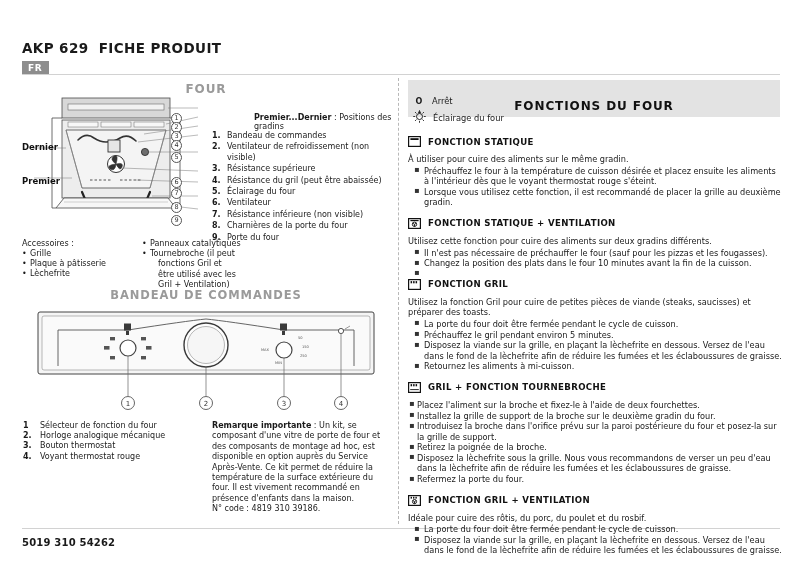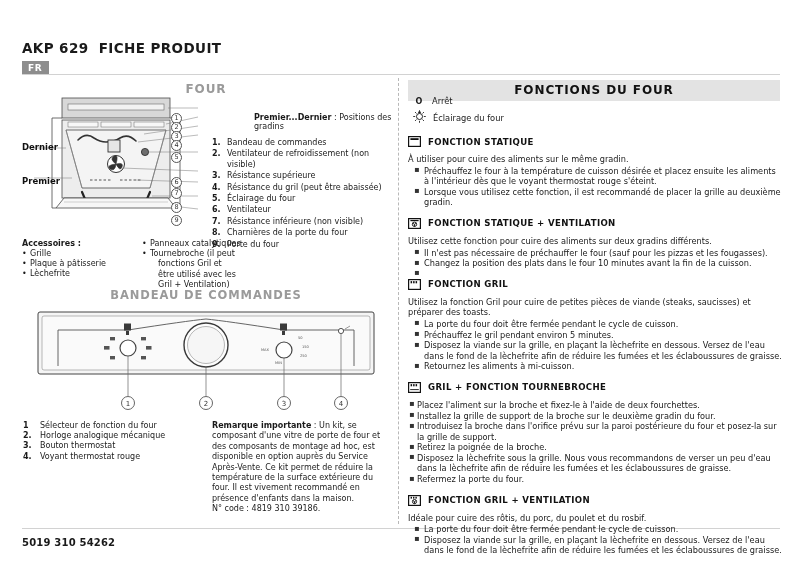--- a/index.html
+++ b/index.html
@@ -46,21 +46,21 @@
 
   
   .col-head {
     position: absolute;
     font-size: 12px; font-weight: bold; letter-spacing: .9px;
     text-align: center;
   }
   .col-head.left { left: 22px; top: 82px; width: 368px; color: #9a9a9a; }
   .col-head.right {
     left: 408px; top: 80px; width: 372px; color: #111;
-    background: #e3e3e3; padding: 3px 0 4px 0;
+    background: #e3e3e3; padding: 19px 0 4px 0;
   }
   .sub-head {
     position: absolute; left: 22px; top: 288px; width: 368px;
     text-align: center; font-size: 11.5px; font-weight: bold;
     letter-spacing: .9px; color: #9a9a9a;
   }
 
   
   .oven-wrap { position: absolute; left: 26px; top: 96px; width: 180px; height: 132px; }
   .side-label {
@@ -70,37 +70,37 @@
   .lbl-premier { left: 22px; top: 176px; }
 
   .callout {
     position: absolute; width: 11px; height: 11px; border-radius: 50%;
     border: 1px solid #555; background: #fff;
     font-size: 6.5px; line-height: 9px; text-align: center; color: #333;
   }
 
   
   .legend { position: absolute; left: 210px; top: 113px; width: 185px; }
-  .legend-intro { font-size: 8px; margin-bottom: 7px; color: #1a1a1a; padding-left: 44px; }
+  .legend-intro { font-size: 8px; color: #1a1a1a; padding-left: 44px; }
   .legend-intro b { font-weight: bold; }
   .legend ol { list-style: none; margin: 0; padding: 0; }
   .legend li {
     font-size: 8px; line-height: 10.4px; color: #1a1a1a;
     padding-left: 17px; position: relative; margin-bottom: 1px;
   }
   .legend li .num {
     position: absolute; left: 2px; font-weight: bold;
   }
 
   
   .acc { position: absolute; left: 22px; top: 239px; width: 368px; }
   .acc-col { position: absolute; top: 0; }
   .acc-col.a { left: 0; width: 120px; }
   .acc-col.b { left: 120px; width: 180px; }
-  .acc-title { font-size: 8px; font-weight: bold; margin-bottom: 1px; }
+  .acc-title { font-size: 8px; font-weight: normal; margin-bottom: 1px; }
   .acc ul { list-style: none; margin: 0; padding: 0; }
   .acc li {
     font-size: 8px; line-height: 10.2px; position: relative; padding-left: 8px;
   }
   .acc li .bul { position: absolute; left: 0; top: -0.5px; }
   .acc .cont { padding-left: 16px; }
 
   
   .panel-wrap { position: absolute; left: 36px; top: 308px; width: 340px; height: 105px; }
 

